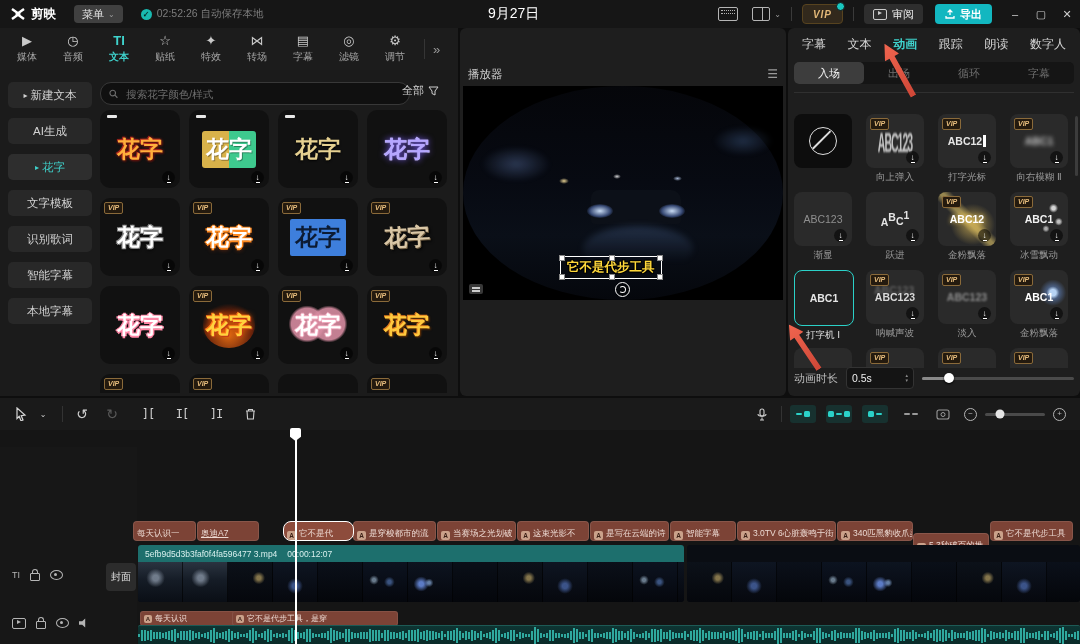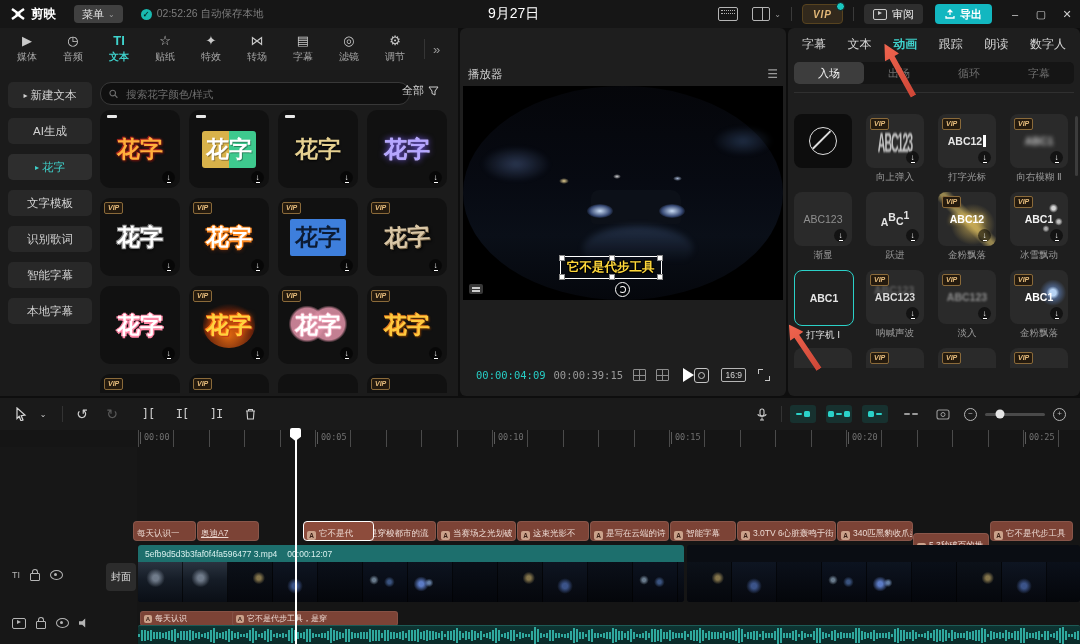--- a/index.html
+++ b/index.html
@@ -435,32 +435,20 @@
       <span class="hdl" style="left:-2px;top:-2px"></span>
       <span class="hdl" style="right:-2px;top:-2px"></span>
       <span class="hdl" style="left:-2px;bottom:-2px"></span>
       <span class="hdl" style="right:-2px;bottom:-2px"></span>
       <span class="hdl" style="left:calc(50% - 2px);top:-2px"></span>
       <span class="hdl" style="left:calc(50% - 2px);bottom:-2px"></span>
     </div>
     <div id="rotate-handle"></div>
     <div id="sub-indicator"></div>
   </div>
-  <div class="pl-controls">
-    <span class="time-cur">00:00:04:09</span>
-    <span class="time-tot">00:00:39:15</span>
-    <span class="i-grid"></span>
-    <span class="i-grid"></span>
-    <span class="i-play"></span>
-    <div class="pl-right">
-      <span class="i-focus"></span>
-      <span class="ratio">16:9</span>
-      <span class="i-full"></span>
-    </div>
-  </div>
 </div>
 
 <div id="right-panel">
   <div id="right-tabs">
       <span class="rtab">字幕</span>
       <span class="rtab">文本</span>
       <span class="rtab active">动画</span>
       <span class="rtab">跟踪</span>
       <span class="rtab">朗读</span>
       <span class="rtab">数字人</span>
@@ -600,20 +588,34 @@
           <span class="vipb">VIP</span>
         </div>
       </div>
       <div class="acell" style="left: 216px; top: 234px;">
         <div class="acard">
           <span class="vipb">VIP</span>
         </div>
       </div>
     </div>
   <div id="rp-scrollbar"></div>
+  <div id="duration-row">
+    <span class="dur-label">动画时长</span>
+    <div class="stepper">
+      <span class="v">0.5s</span>
+      <span class="carets">
+        <span>▴</span>
+        <span>▾</span>
+      </span>
+    </div>
+    <div class="slider">
+      <span class="fill"></span>
+      <span class="knob"></span>
+    </div>
+  </div>
 </div>
 
 <div class="ann-arrow" style="left:891px;top:40px;height:60px;transform:rotate(-29deg);"></div>
 <div class="ann-arrow" style="left:796px;top:320px;height:54px;transform:rotate(-34deg);"></div>
 
 <div id="tl-panel">
   <div id="tl-toolbar">
     <span style="width:10px"></span>
     <span class="tlb">
       <svg class="svgic" width="12" height="14" viewBox="0 0 12 14">
@@ -669,28 +671,20 @@
     </span>
     <span style="width:10px"></span>
     <span class="mag">−</span>
     <span class="zoomslider">
         <span class="knob"></span>
       </span>
     <span class="mag">+</span>
     <span style="width:14px"></span>
   </div>
 
-  <div id="ruler">
-      <span class="tick" style="left: 2px;">00:00</span>
-      <span class="tick" style="left: 179px;">00:05</span>
-      <span class="tick" style="left: 356px;">00:10</span>
-      <span class="tick" style="left: 533px;">00:15</span>
-      <span class="tick" style="left: 710px;">00:20</span>
-      <span class="tick" style="left: 887px;">00:25</span>
-    </div>
   <div id="gutter">
     <div class="grow" style="top:122px">
       <span class="i-ti">TI</span>
       <span class="i-lock"></span>
       <span class="i-eye"></span>
     </div>
     <div class="grow" style="top:170px">
       <span class="i-media"></span>
       <span class="i-lock"></span>
       <span class="i-eye"></span>
@@ -700,21 +694,21 @@
   </div>
   <div id="cover-btn">封面</div>
 
   <div id="track-text1">
       <div class="tclip" style="left: 133px; width: 55px; top: 123px;">
         <span>每天认识一</span>
       </div>
       <div class="tclip" style="left: 197px; width: 54px; top: 123px;">
         <span class="ul">奥迪A7</span>
       </div>
-      <div class="tclip selected" style="left: 303px; width: 63px; top: 123px;">
+      <div class="tclip selected" style="left: 283px; width: 63px; top: 123px; border-radius: 8px;">
         <span class="abadge">A</span>
         <span>它不是代</span>
       </div>
       <div class="tclip" style="left: 353px; width: 75px; top: 123px;">
         <span class="abadge">A</span>
         <span>是穿梭都市的流</span>
       </div>
       <div class="tclip" style="left: 437px; width: 71px; top: 123px;">
         <span class="abadge">A</span>
         <span>当赛场之光划破</span>

